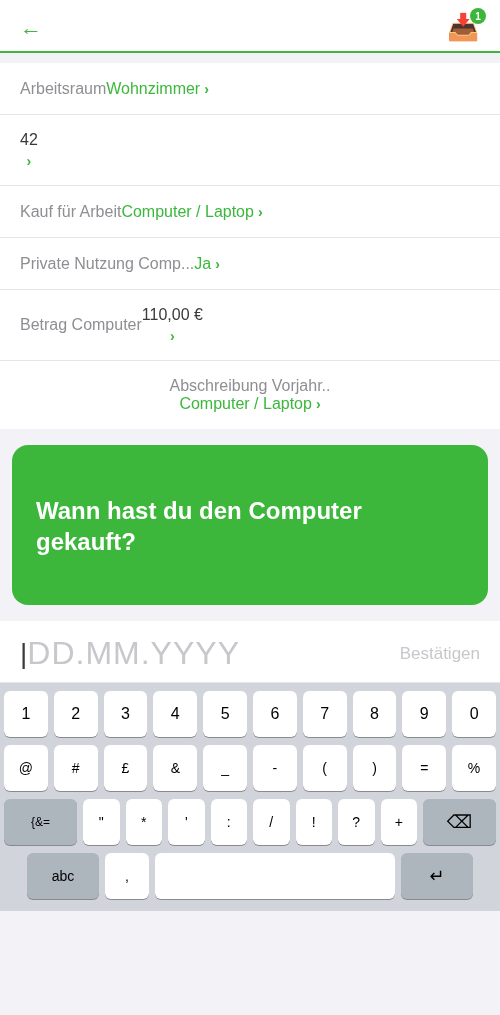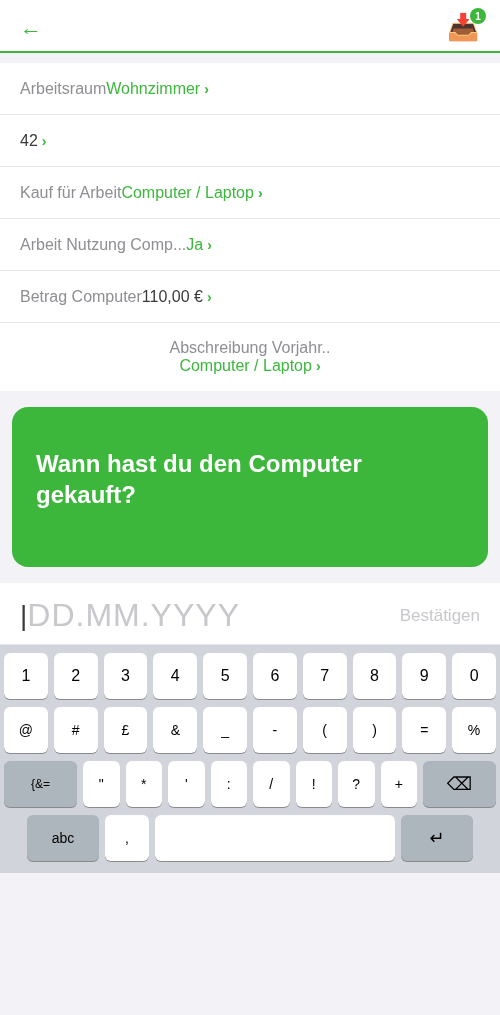--- a/index.html
+++ b/index.html
@@ -74,36 +74,37 @@
     .row-value {
       display: flex;
       align-items: center;
       gap: 4px;
       color: #3cb73c;
       font-size: 16px;
       font-weight: 500;
     }
     .row-value.gray {
       color: #3a3a3c;
+      flex-direction: column;
     }
     .chevron {
       color: #3cb73c;
       font-size: 14px;
       font-weight: bold;
     }
 
     
     .green-card {
       background: #3cb73c;
       border-radius: 16px;
       margin: 16px 12px;
       padding: 32px 24px 48px 24px;
       min-height: 160px;
       display: flex;
-      align-items: center;
+      align-items: flex-end;
     }
     .green-card-text {
       color: #fff;
       font-size: 24px;
       font-weight: 700;
       line-height: 1.3;
     }
 
     
     .date-input-row {
@@ -217,21 +218,21 @@
     </span>
   </div>
   <div class="form-row">
     <span class="row-label">Kauf für Arbeit</span>
     <span class="row-value">
       <span>Computer / Laptop</span>
       <span class="chevron">›</span>
     </span>
   </div>
   <div class="form-row">
-    <span class="row-label">Arbeit Nutzung Comp...</span>
+    <span class="row-label">Private Nutzung Comp...</span>
     <span class="row-value">
       <span>Ja</span>
       <span class="chevron">›</span>
     </span>
   </div>
   <div class="form-row">
     <span class="row-label">Betrag Computer</span>
     <span class="row-value gray">
       <span>110,00 €</span>
       <span class="chevron" style="color:#3cb73c;">›</span>

